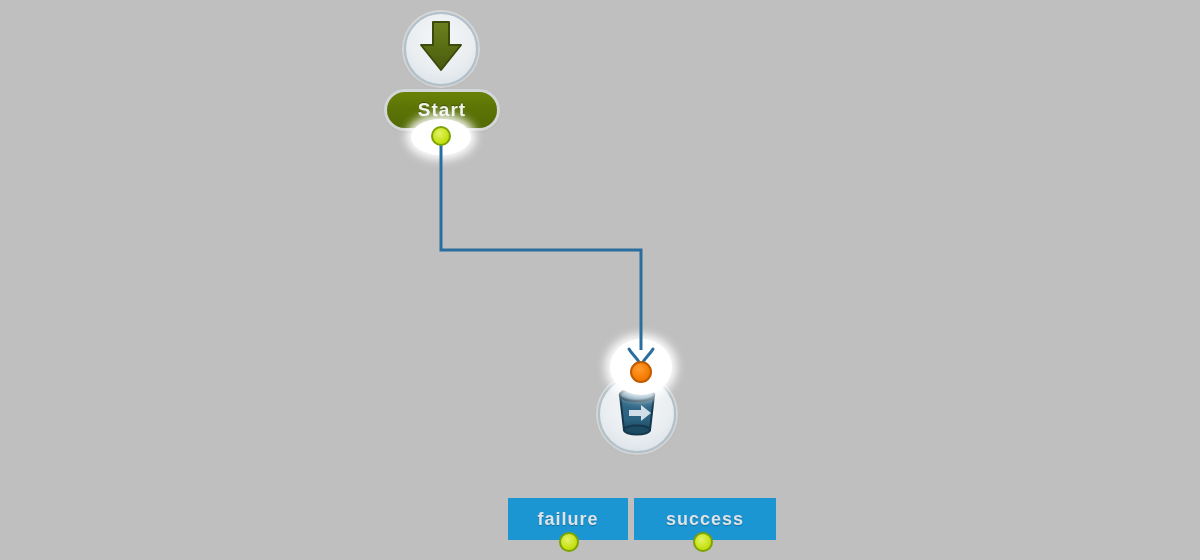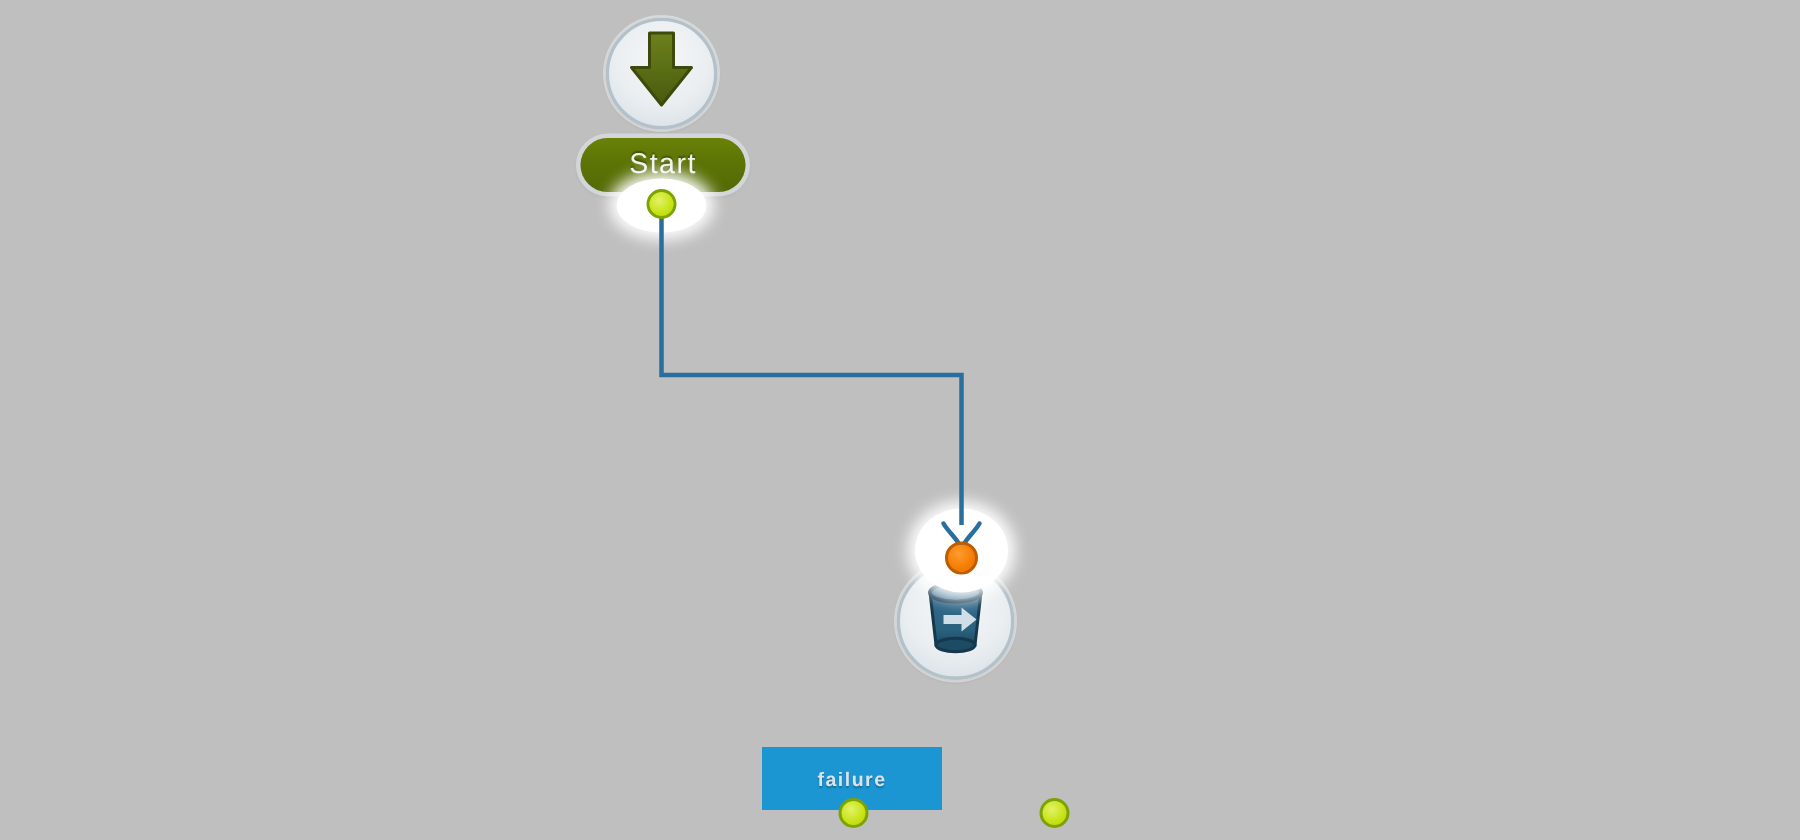--- a/index.html
+++ b/index.html
@@ -24,21 +24,21 @@
     z-index:1;
   }
   #start-circle{left:404px;top:12px;width:70px;height:70px;}
   #jsonio-circle{left:598px;top:375px;width:74px;height:74px;}
   
   .pill{
     position:absolute;
     display:flex;align-items:center;justify-content:center;
     border-radius:18px;
     color:#f0f3e9;
-    font-weight:normal;
+    font-weight:bold;
     font-size:19px;
     letter-spacing:1px;
     text-shadow:0 -1px 1px rgba(0,0,0,0.35), 0 1px 1px rgba(255,255,255,0.15);
     box-shadow:0 0 0 3px rgba(213,216,218,0.95), 0 1px 4px rgba(0,0,0,0.25);
     z-index:2;
     cursor:pointer;
   }
   #start-pill{
     left:387px;top:92px;width:110px;height:36px;
     background:linear-gradient(#6a8108 0%, #5c7405 45%, #536a06 100%);
@@ -49,21 +49,21 @@
     background:linear-gradient(#4a87b1 0%, #21659e 40%, #185a92 100%);
     color:#eef2f5;
   }
   
   .branch-rect{
     position:absolute;
     top:498px;height:42px;
     background:#1b96d2;
     display:flex;align-items:center;justify-content:center;
     color:#dde3e8;
-    font-weight:bold;font-size:13px;letter-spacing:1px;
+    font-weight:bold;font-size:18px;letter-spacing:1px;
     text-shadow:0 1px 1px rgba(0,0,0,0.25);
     z-index:2;cursor:pointer;
   }
   #branch-failure{left:508px;width:120px;}
   #branch-success{left:634px;width:142px;}
   
   .port-glow{
     position:absolute;background:#ffffff;border-radius:50%;
     box-shadow:0 0 10px 5px rgba(255,255,255,0.95);
     z-index:3;
@@ -130,20 +130,23 @@
         <ellipse cx="26" cy="44" rx="13" ry="4.5" fill="#1c4b63" stroke="#16384c" stroke-width="2"></ellipse>
         <ellipse cx="26" cy="9" rx="17" ry="6" fill="#3f7495" stroke="#16384c" stroke-width="2.5"></ellipse>
         <path d="M18 24 L30 24 L30 19 L40 27 L30 35 L30 30 L18 30 Z" fill="#d8e5ec" opacity="0.95"></path>
       </svg>
     </span>
   </div>
 
   <div id="branch-failure" class="branch-rect">
     <span>failure</span>
   </div>
+  <div id="branch-success" class="branch-rect">
+    <span>success</span>
+  </div>
 
   <svg id="wires" width="1200" height="560" viewBox="0 0 1200 560">
     <polyline id="wire-path" points="441,140 441,250 641,250 641,350" fill="none" stroke="#2a6e9e" stroke-width="3"></polyline>
     <path d="M629 349 C633 356 640 360 641 367 C642 360 649 356 653 349" fill="none" stroke="#2a6e9e" stroke-width="3" stroke-linecap="round"></path>
   </svg>
 
   <div id="start-out-port" class="port green"></div>
   <div id="jsonio-in-port" class="port orange"></div>
   <div id="failure-port" class="port green"></div>
   <div id="success-port" class="port green"></div>

